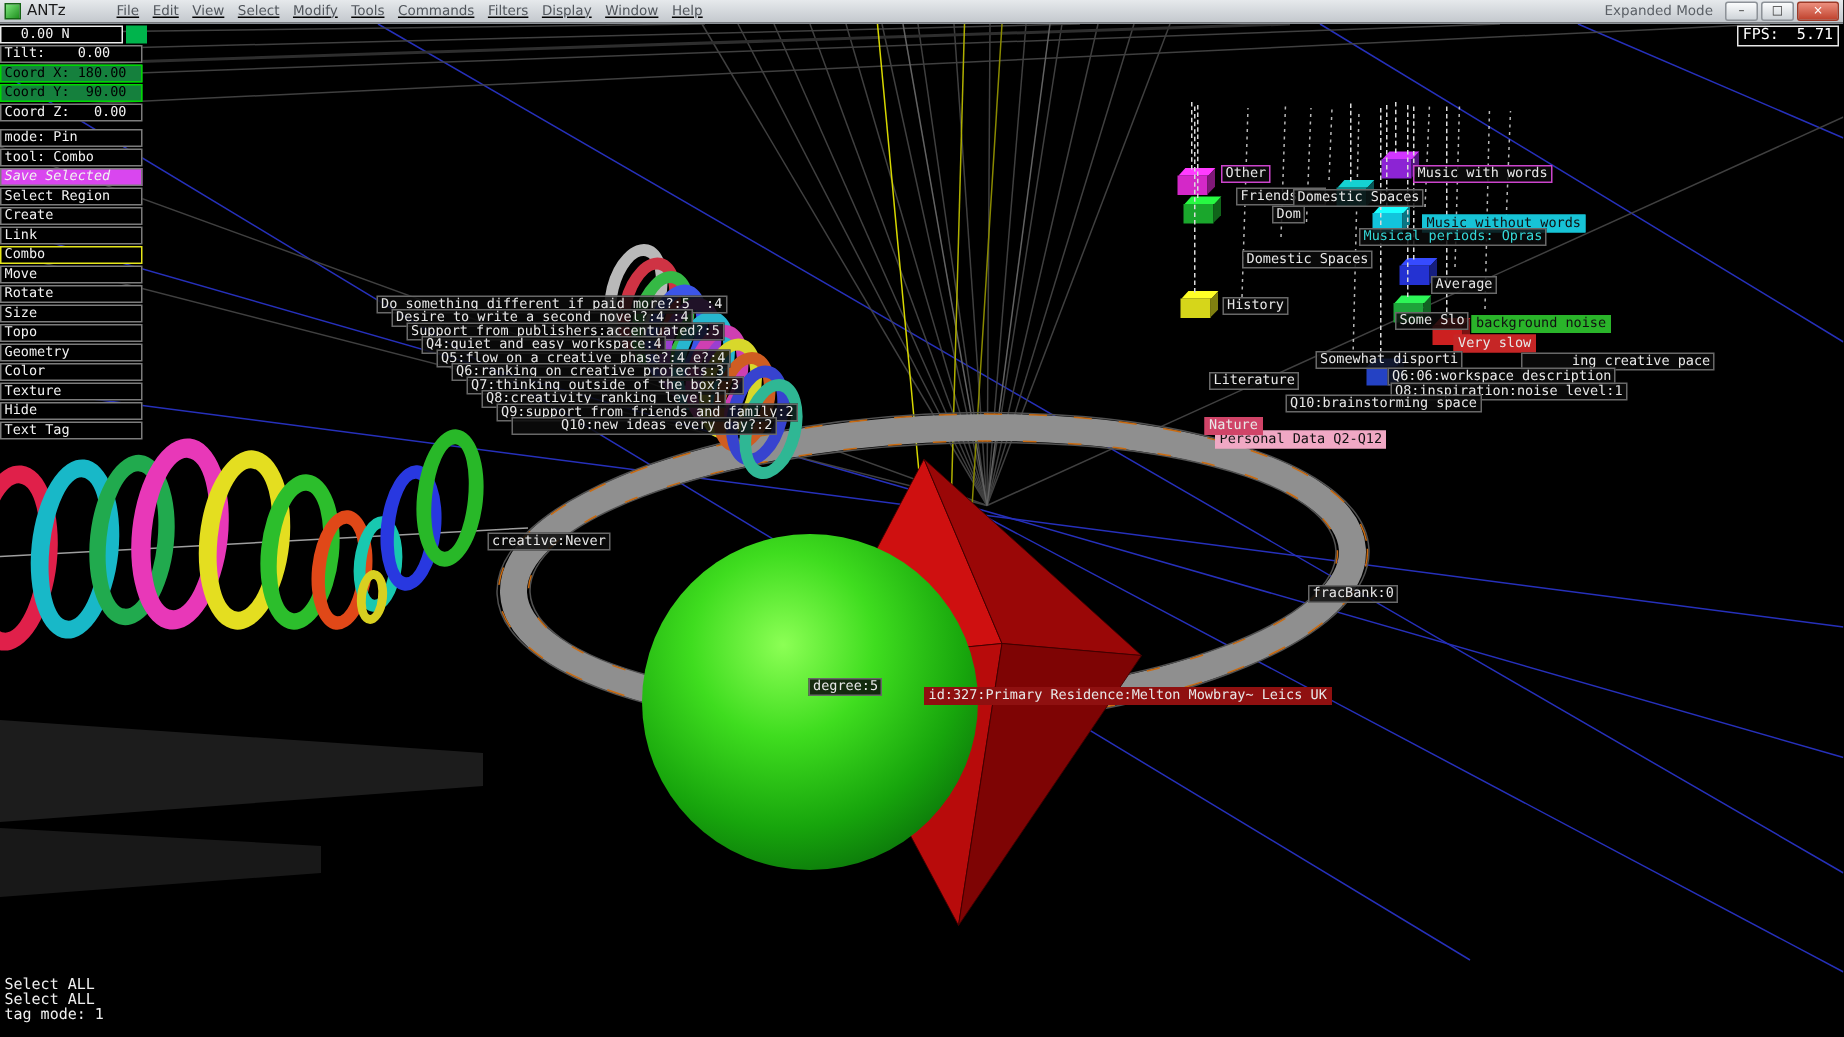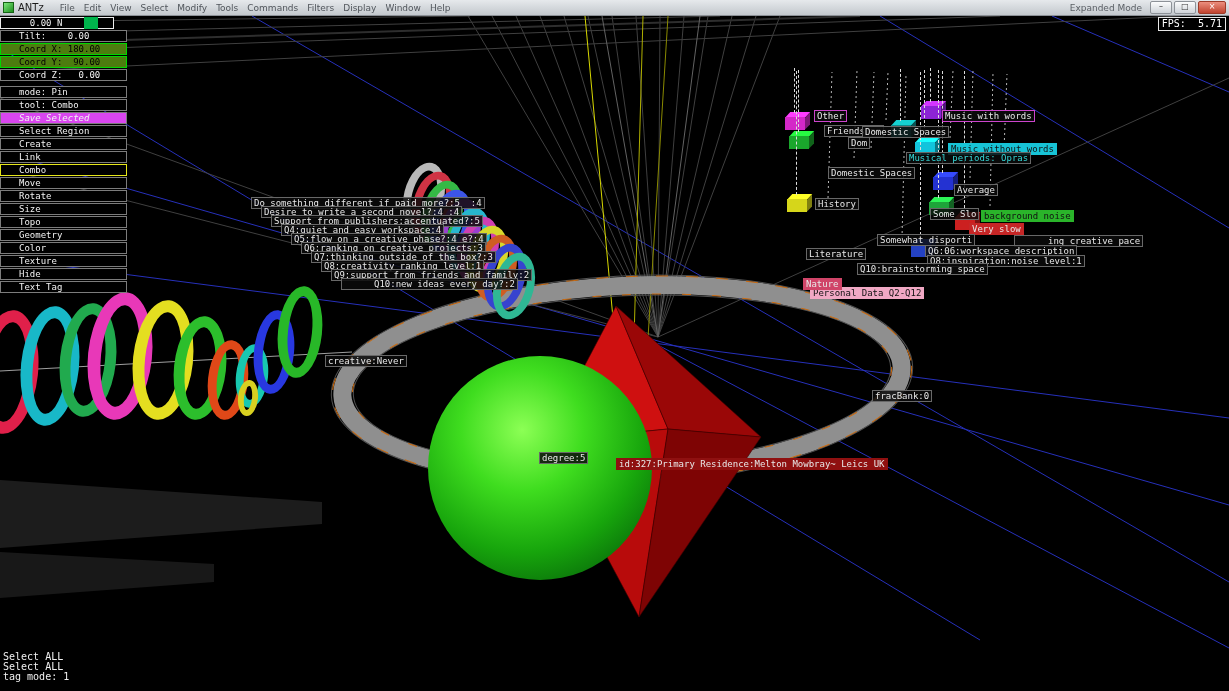--- a/index.html
+++ b/index.html
@@ -23,33 +23,33 @@
   .scene-label{position:absolute;font-size:9px;line-height:10px;color:#e8e8e8;
                background:rgba(10,10,10,.85);border:1px solid #686868;padding:0 2px;white-space:pre;}
 
   
   .titlebar{position:absolute;left:0;top:0;right:0;height:15px;
             background:linear-gradient(#e6e9ec,#c3c8cd);border-bottom:1px solid #8b9096;
             display:flex;align-items:center;z-index:40;font-family:"DejaVu Sans",sans-serif;}
   .app-icon{width:9px;height:9px;margin:0 4px 0 3px;background:linear-gradient(135deg,#7de67d,#1d8f1d);
             border:1px solid #156315;}
   .title{font-size:10px;color:#1a1a1a;}
-  .menubar{display:flex;gap:9px;margin-left:16px;}
+  .menubar{display:flex;gap:9px;margin-left:34px;text-decoration:underline;}
   .menu-item{font-size:9px;color:#51565c;}
   .mode-label{margin-left:auto;font-size:9px;color:#5a5f65;margin-right:8px;}
   .win-btns{display:flex;gap:2px;margin-right:3px;}
   .wbtn{width:20px;height:11px;border:1px solid #8d9298;border-radius:2px;
         background:linear-gradient(#fbfcfd,#ced3d8);font-size:8px;line-height:10px;text-align:center;color:#333;}
   .wbtn.close{width:26px;background:linear-gradient(#ec8f7e,#c0432e);border-color:#9c3a28;color:#fff;}
 
   
   .left-panel{position:absolute;left:0;top:17px;z-index:30;display:flex;flex-direction:column;gap:1px;}
   .panel-item{width:89px;height:10px;line-height:10px;font-size:9px;color:#f2f2f2;background:#000;
-              border:1px solid #7c7c7c;padding:0 18px;white-space:pre;}
-  .panel-item.green{background:#4d7c0f;color:#000;border-color:#00d800;}
+              border:1px solid #7c7c7c;padding:0 2px;white-space:pre;}
+  .panel-item.green{background:#15803d;color:#000;border-color:#00d800;}
   .panel-item.red{background:#d946ef;font-style:italic;}
   .panel-item.active{border-color:#e6e61a;}
   .panel-item.bright{border-color:#ececec;}
   .panel-item.gap{margin-top:4px;}
   .north-swatch{position:absolute;left:84px;top:17px;width:14px;height:12px;background:#00b44c;z-index:30;}
   .fps{position:absolute;right:3px;top:17px;border:1px solid #e8e8e8;color:#fff;font-size:10px;line-height:12px;
        padding:0 3px;white-space:pre;z-index:30;background:#000;}
   .bottom-hud{position:absolute;left:3px;top:652px;z-index:30;color:#f0f0f0;}
   .hud-line{font-size:10px;line-height:10px;white-space:pre;}
 </style>

